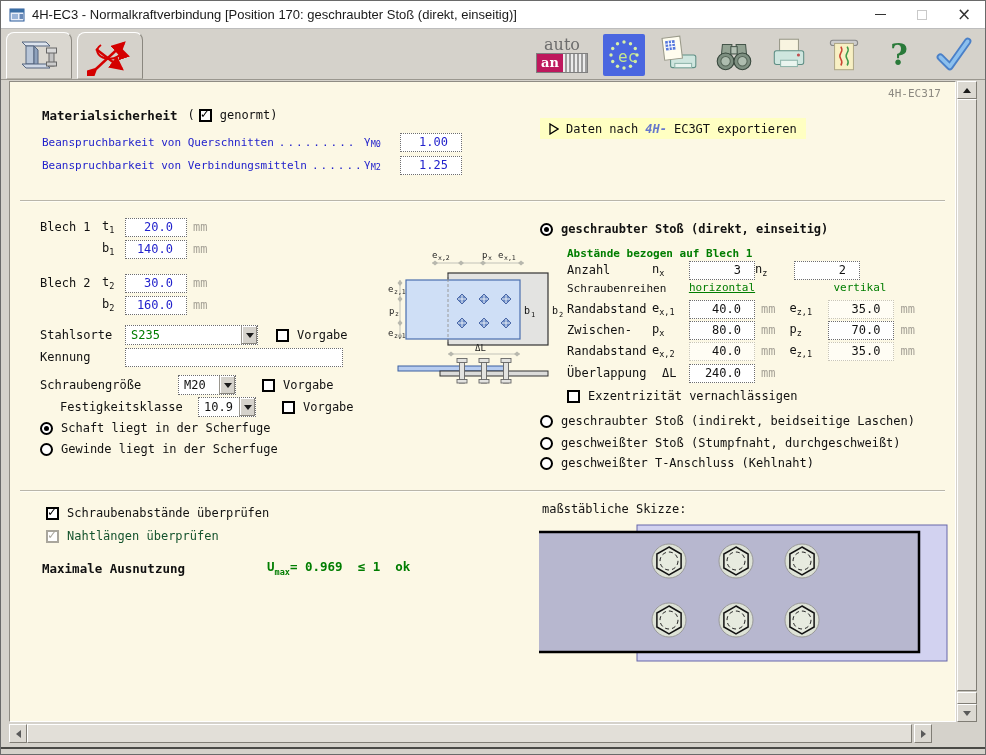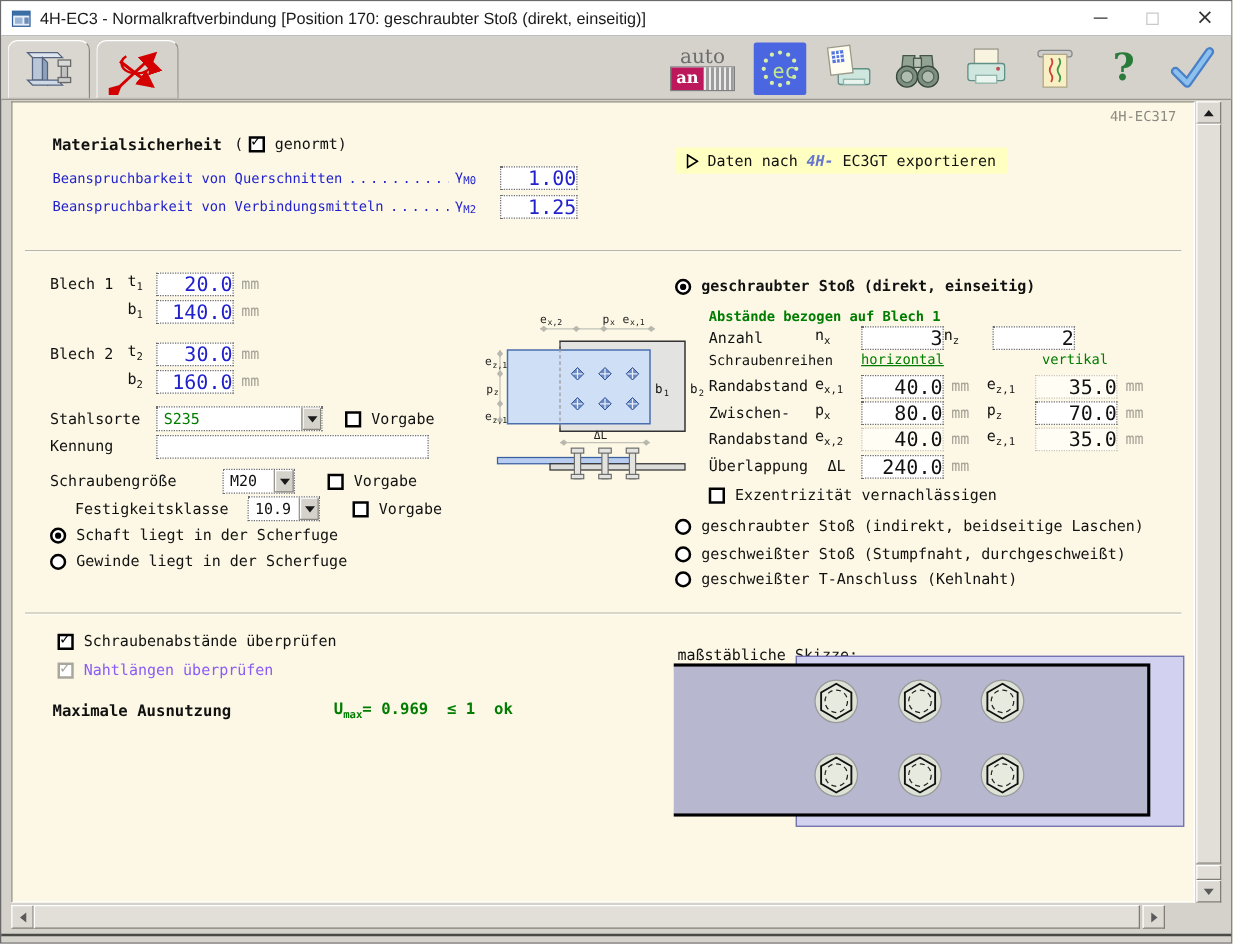--- a/index.html
+++ b/index.html
@@ -50,21 +50,21 @@
          border-top:1px solid #b9b6aa; border-bottom:1px solid #fffef5; }
   .code { position:absolute; top:5px; right:14px; color:#8d8a82; font-size:11px; }
 
   .blue { color:#2222cc; }
   .green { color:#007d00; }
   .gray { color:#9b988e; }
   .bold { font-weight:bold; }
 
   .field { background:#fff; border:1px dotted #6e6e6e; height:19px; width:62px;
            display:flex; align-items:center; justify-content:flex-end;
-           padding:0 0; font-size:16px; flex:none; }
+           padding:0 13px; font-size:12px; flex:none; }
   .field.dim { border-color:#c9c6b8; background:#fffdf4; }
   .unit { color:#a7a398; margin-left:6px; }
 
   .cb { width:13px; height:13px; border:2px solid #000; background:#fff;
         position:relative; flex:none; }
   .cb .mark { position:absolute; left:0; top:-4px; font-size:13px; font-weight:bold;
               line-height:14px; color:#000; }
   .cb.dis { border-color:#a9a69c; }
   .cb.dis .mark { color:#a9a69c; }
   .rad { width:13px; height:13px; border:2px solid #000; border-radius:50%;
@@ -530,30 +530,30 @@
     <div class="row" style="left:36px; top:421px;">
       <span class="cb">
           <span class="mark">✓</span>
         </span>
       <span class="lab">Schraubenabstände überprüfen</span>
     </div>
     <div class="row" style="left:36px; top:444px;">
       <span class="cb dis">
           <span class="mark">✓</span>
         </span>
-      <span class="lab" style="color:#8b5cf6;">Nahtlängen überprüfen</span>
+      <span class="lab" style="color:#14532d;">Nahtlängen überprüfen</span>
     </div>
     <div class="row" style="left:32px; top:476px;">
       <span class="bold" style="font-size:12.5px;">Maximale Ausnutzung</span>
     </div>
     <div class="row" style="left:257px; top:476px;">
       <span class="uval"><span>U</span><sub>max</sub><span>= 0.969</span><span>  ≤ 1  ok</span></span>
     </div>
 
-    <div class="row" style="left:532px; top:432px;">
+    <div class="row" style="left:532px; top:417px;">
       <span>maßstäbliche Skizze:</span>
     </div>
     <svg class="abs" style="left:529px; top:440px;" width="414" height="142" viewBox="0 0 414 142">
       <rect x="98" y="3" width="310" height="136" fill="#d2d2f0" stroke="#6666aa"></rect>
       <rect x="-4" y="10" width="384" height="120" fill="#b7b7cf" stroke="#000" stroke-width="2.5"></rect>
       <g>
         <g fill="#dde2d6" stroke="#999">
           <circle cx="130" cy="39" r="17"></circle>
             <circle cx="197" cy="39" r="17"></circle>
             <circle cx="263" cy="39" r="17"></circle>

